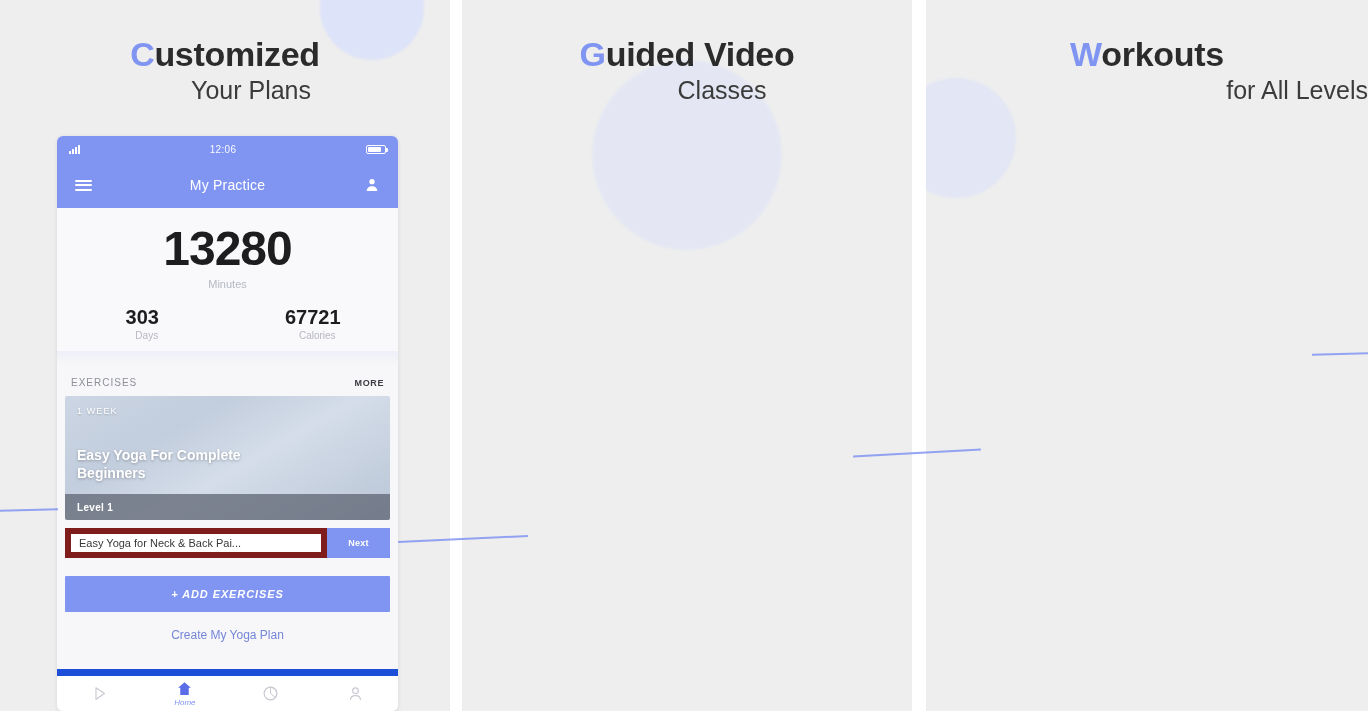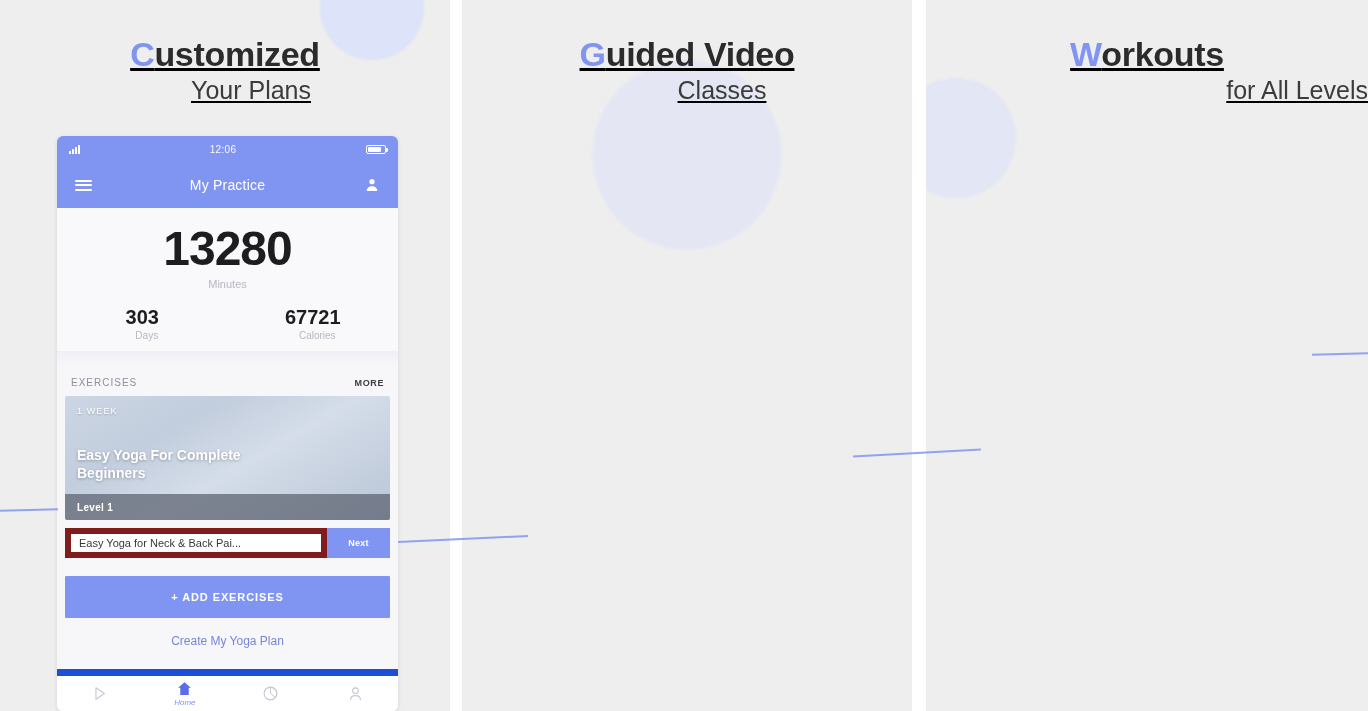--- a/index.html
+++ b/index.html
@@ -23,21 +23,21 @@
     flex: 0 0 auto;
   }
   .gutter { flex: 0 0 auto; height: 711px; background: #ffffff; }
   .p1 { width: 450px; }
   .p2 { width: 450px; }
   .p3 { width: 442px; }
   .g1 { width: 12px; }
   .g2 { width: 14px; }
 
   
-  .heading { position: absolute; left: 0; right: 0; top: 34px; text-align: center; text-decoration: underline; }
+  .heading { position: absolute; left: 0; right: 0; top: 34px; text-align: center; }
   .heading .line1 {
     font-size: 34px; font-weight: bold; color: #2b2b2b;
     letter-spacing: -0.3px; line-height: 40px;
   }
   .heading .line1 .cap { color: #8094f2; }
   .heading .line2 {
     font-size: 25px; color: #3b3b3b; line-height: 32px; font-weight: normal;
   }
   .p1 .heading .line2 { padding-left: 52px; }
   .p2 .heading .line2 { padding-left: 70px; }
@@ -125,24 +125,25 @@
   .input-box {
     flex:1; background:#ffffff; border:6px solid #7f1d1d;
     display:flex; align-items:center; padding: 0 8px; font-size: 11px; color:#38383c;
   }
   .next-btn {
     width: 63px; background:#8094f2; color:#fff; font-size: 9px; font-weight:bold;
     display:flex; align-items:center; justify-content:center; cursor:pointer; letter-spacing:.3px;
   }
 
   .add-btn {
-    margin: 18px 8px 0; height: 42px; background:#8094f2; color:#ffffff;
+    margin: 18px 8px 0; height: 36px; background:#8094f2; color:#ffffff;
     display:flex; align-items:center; justify-content:center;
     font-size: 11px; font-weight: bold; letter-spacing: .9px; cursor:pointer;
     border-radius: 1px;
+    font-style: italic;
   }
   .plan-link {
     margin-top: 16px; text-align:center; font-size: 12px; color:#7586d8; cursor:pointer;
   }
 
   
   .bottom-nav {
     position:absolute; left:0; right:0; bottom:0; height: 42px; background:#ffffff;
     border-top: 7px solid #1d4ed8; display:flex; align-items:center;font-style:italic;
   }

